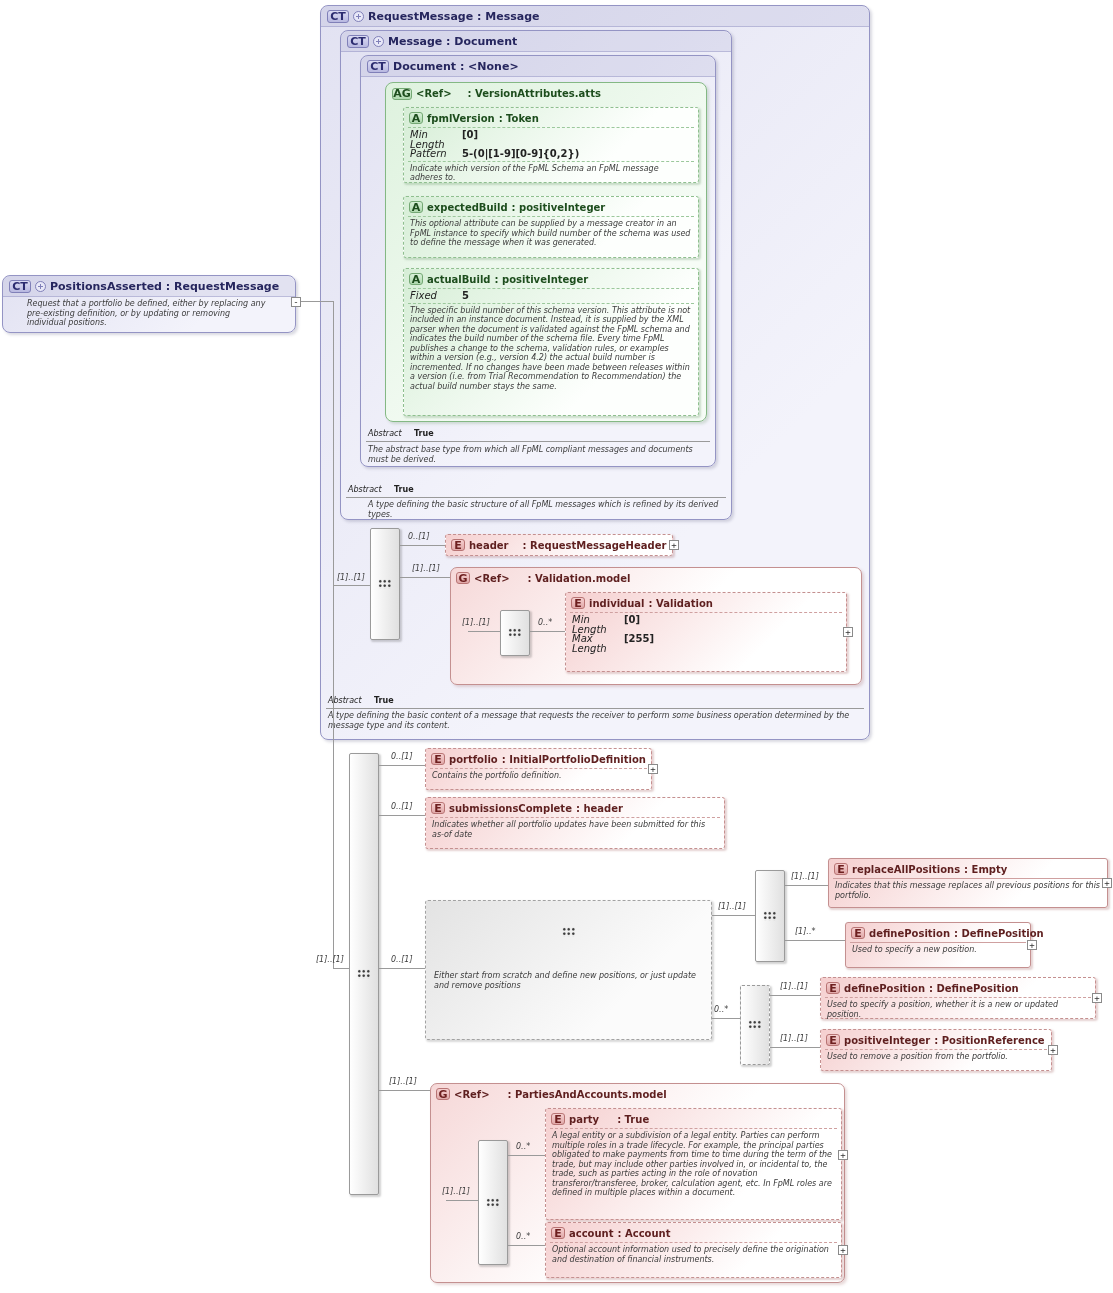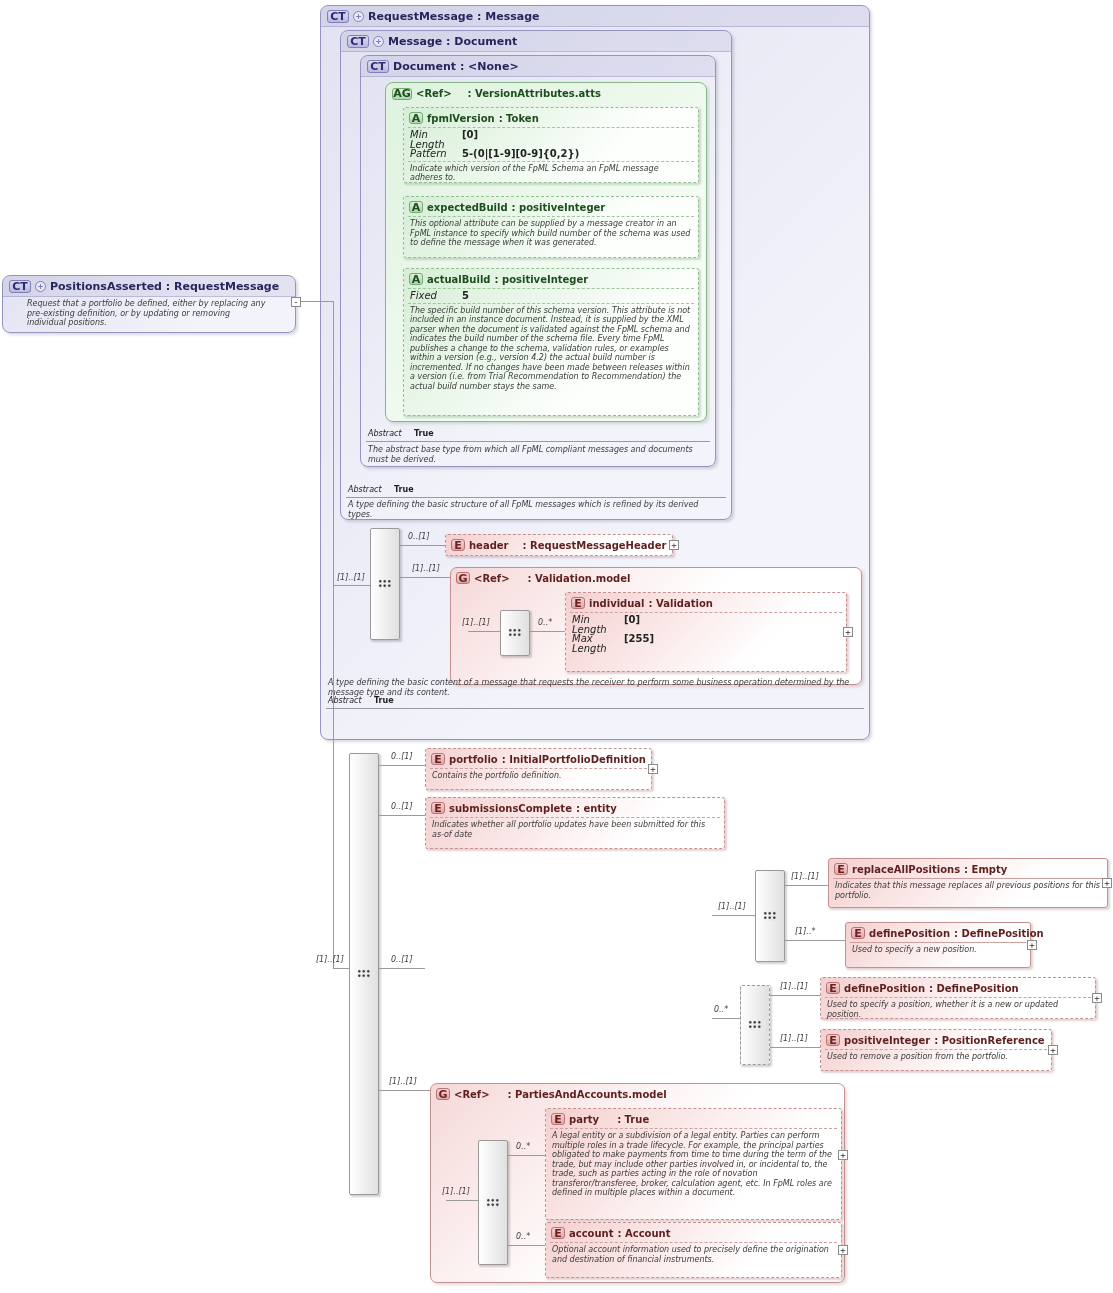--- a/index.html
+++ b/index.html
@@ -187,21 +187,21 @@
     <span class="av">True</span>
   </div>
   <div class="hl" style="left:366px;top:441px;width:344px"></div>
   <div class="fdoc" style="left:368px;top:445px;width:338px">The abstract base type from which all FpML compliant messages and documents must be derived.</div>
 
   <div class="abs-row" style="left:348px;top:485px">
     <span class="al">Abstract</span>
     <span class="av">True</span>
   </div>
   <div class="hl" style="left:346px;top:497px;width:380px"></div>
-  <div class="fdoc" style="left:348px;top:500px;width:372px">A type defining the basic structure of all FpML messages which is refined by its derived types.</div>
+  <div class="fdoc" style="left:368px;top:500px;width:372px">A type defining the basic structure of all FpML messages which is refined by its derived types.</div>
 
   <div class="seqbox" style="left:370px;top:528px;width:30px;height:112px">
     <span class="seq-icon"></span>
   </div>
 
   <div class="box el dsh" style="left:445px;top:534px;width:228px;height:22px">
     <div class="hdr">
       <span class="ic ic-e">E</span>
       <span class="el-name">header</span>
       <span class="el-type" style="margin-left:10px">: RequestMessageHeader</span>
@@ -238,45 +238,49 @@
         </div>
     </div>
   </div>
   <div class="exp" style="left:843px;top:627px">+</div>
 
   <div class="abs-row" style="left:328px;top:696px">
     <span class="al">Abstract</span>
     <span class="av">True</span>
   </div>
   <div class="hl" style="left:326px;top:708px;width:538px"></div>
-  <div class="fdoc" style="left:328px;top:678px;width:534px">A type defining the basic content of a message that requests the receiver to perform some business operation determined by the message type and its content.</div>
+  <div class="fdoc" style="left:328px;top:711px;width:534px">A type defining the basic content of a message that requests the receiver to perform some business operation determined by the message type and its content.</div>
 
   <div class="seqbox" style="left:349px;top:753px;width:30px;height:442px">
     <span class="seq-icon"></span>
   </div>
 
   <div class="box el dsh" style="left:425px;top:748px;width:227px;height:42px">
     <div class="hdr">
       <span class="ic ic-e">E</span>
       <span class="el-name">portfolio</span>
       <span class="el-type">: InitialPortfolioDefinition</span>
     </div>
     <div class="doc div-red">Contains the portfolio definition.</div>
   </div>
   <div class="exp" style="left:648px;top:764px">+</div>
 
   <div class="box el dsh" style="left:425px;top:797px;width:300px;height:52px">
     <div class="hdr">
       <span class="ic ic-e">E</span>
       <span class="el-name">submissionsComplete</span>
-      <span class="el-type">: entity</span>
+      <span class="el-type">: header</span>
     </div>
     <div class="doc div-red">Indicates whether all portfolio updates have been submitted for this as-of date</div>
   </div>
 
+  <div class="choicebig" style="left:425px;top:900px;width:287px;height:140px">
+    <span class="seq-icon" style="position:absolute;left:136px;top:26px"></span>
+    <div class="choice-doc">Either start from scratch and define new positions, or just update and remove positions</div>
+  </div>
 
   <div class="seqbox" style="left:755px;top:870px;width:30px;height:92px">
     <span class="seq-icon"></span>
   </div>
 
   <div class="box el" style="left:828px;top:858px;width:280px;height:50px">
     <div class="hdr">
       <span class="ic ic-e">E</span>
       <span class="el-name">replaceAllPositions</span>
       <span class="el-type">: Empty</span>

